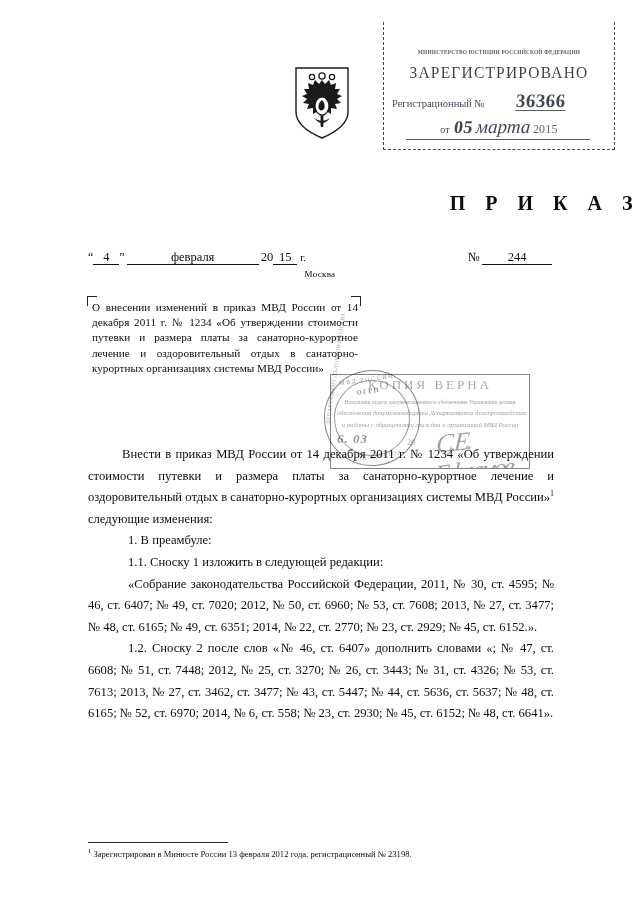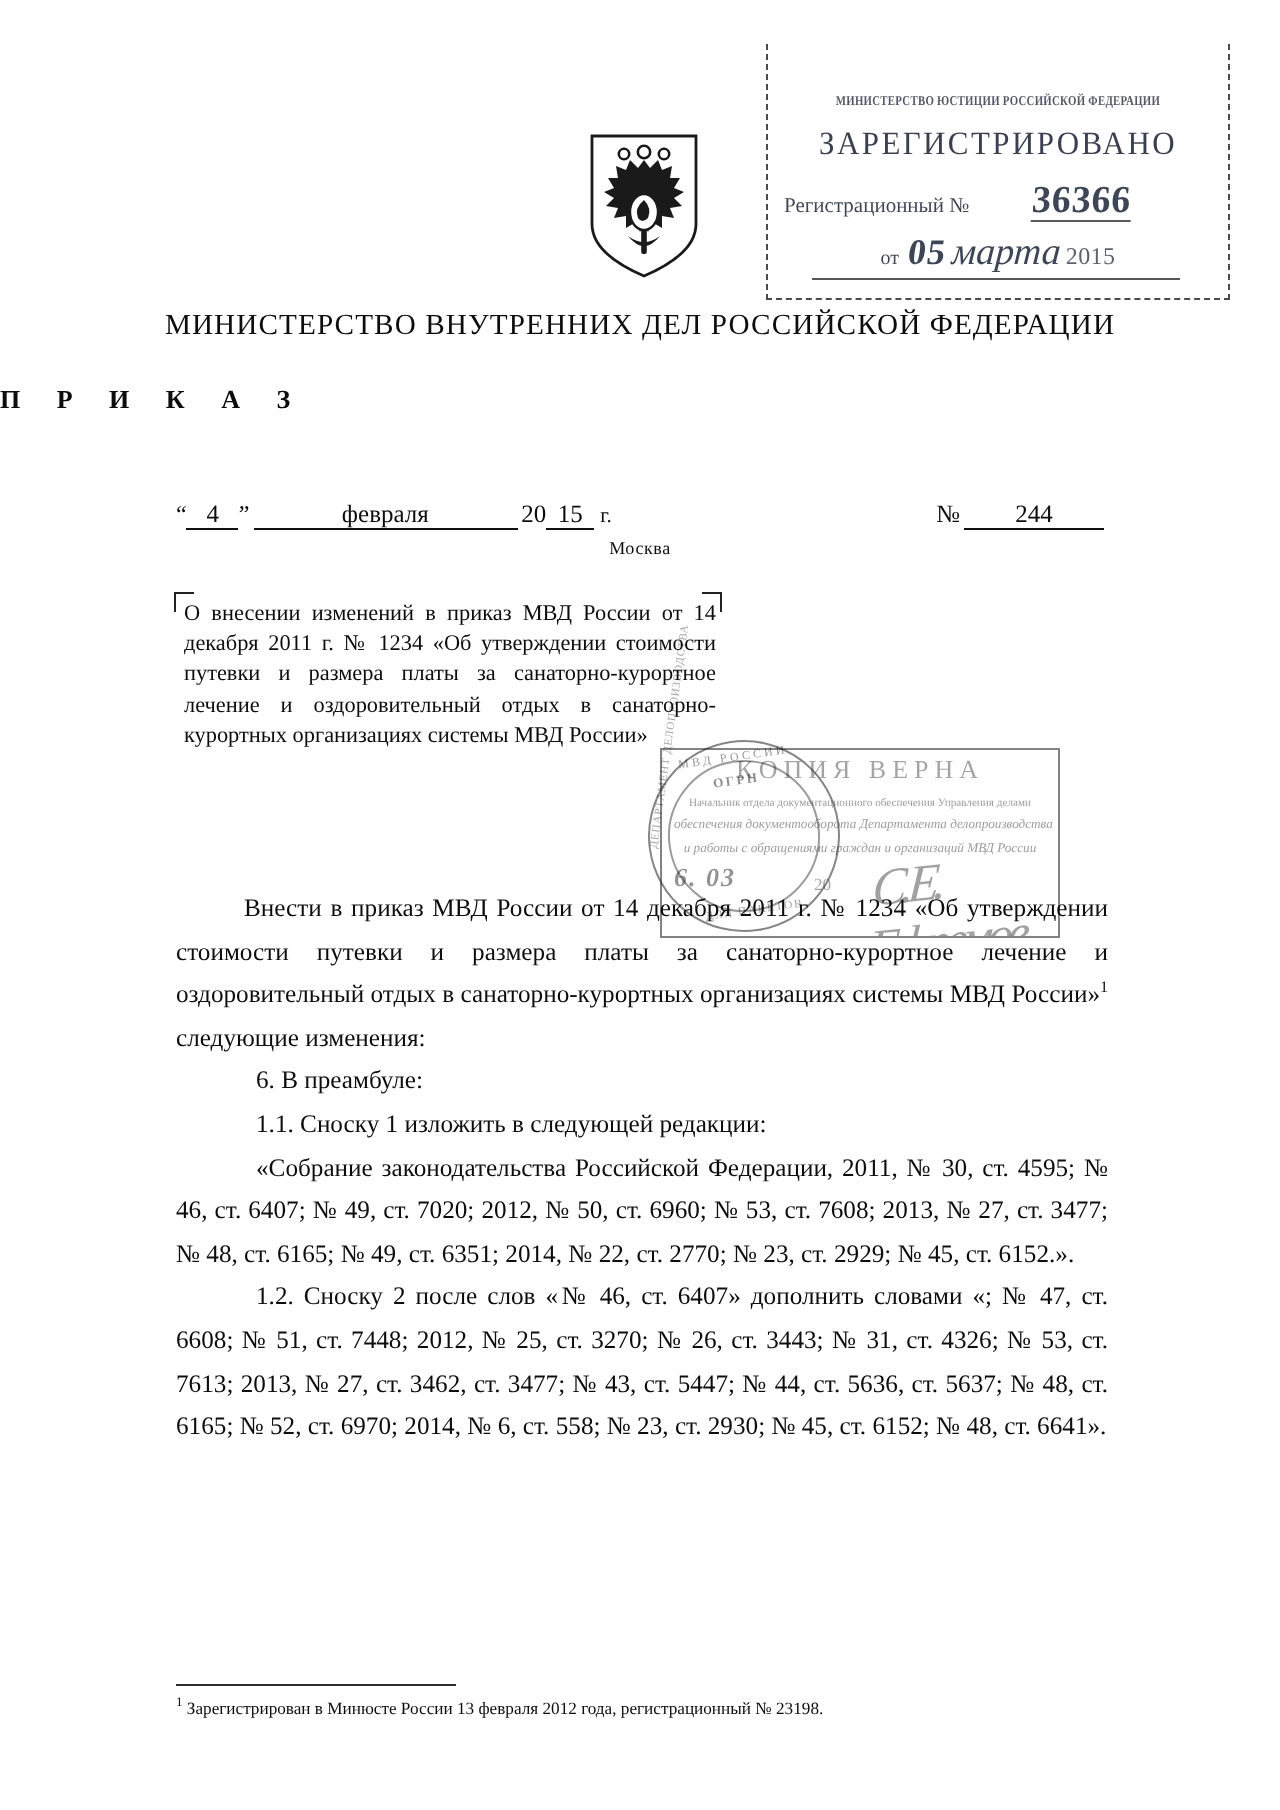--- a/index.html
+++ b/index.html
@@ -147,22 +147,22 @@
     font-size: 14.6px;
     letter-spacing: 0.55px;
     white-space: nowrap;
     font-family: "Liberation Serif", serif;
   }
   .prikaz {
     position: absolute;
     left: 0;
     right: 0;
     top: 192px;
-    text-align: left;
-    font-size: 13px;
+    text-align: right;
+    font-size: 20px;
     font-weight: bold;
     letter-spacing: 7.5px;
     font-family: "Liberation Serif", serif;
   }
 
   
   .date-line {
     position: absolute;
     left: 88px;
     top: 250px;
@@ -421,21 +421,20 @@
       <div class="reg-date-row">
         <span class="reg-ot">от</span>
         <span class="reg-day">05</span>
         <span class="reg-month">марта</span>
         <span class="reg-year">2015</span>
       </div>
       <div class="reg-underline"></div>
     </div>
   </div>
 
-  <div class="ministry-title">МИНИСТЕРСТВО ВНУТРЕННИХ ДЕЛ РОССИЙСКОЙ ФЕДЕРАЦИИ</div>
   <div class="prikaz">П Р И К А З</div>
 
   <div class="date-line">
     <span class="q">“</span>
     <span class="ul day-ul">4</span>
     <span class="q">”</span>
     <span class="ul month-ul">февраля</span>
     <span class="yr-pre">20</span>
     <span class="ul yr-ul">15</span>
     <span class="g-mark">г.</span>
@@ -464,21 +463,21 @@
 
   <div class="seal-round">
     <div class="seal-txt-top">МВД РОССИИ</div>
     <div class="seal-txt-mid">ОГРН</div>
     <div class="seal-txt-left">ДЕПАРТАМЕНТ ДЕЛОПРОИЗВОДСТВА</div>
     <div class="seal-txt-bot">ДЛЯ ПАКЕТОВ</div>
   </div>
 
   <div class="body-block">
     <p class="p ind"><span>Внести в приказ МВД России от 14 декабря 2011 г. № 1234 «Об утверждении стоимости путевки и размера платы за санаторно-курортное лечение и оздоровительный отдых в санаторно-курортных организациях системы МВД России»</span><span class="sup">1</span><span> следующие изменения:</span></p>
-    <p class="p ind-s">6. В преамбуле:</p>
+    <p class="p ind-s">1. В преамбуле:</p>
     <p class="p ind-s">1.1. Сноску 1 изложить в следующей редакции:</p>
     <p class="p ind-s">«Собрание законодательства Российской Федерации, 2011, № 30, ст. 4595; № 46, ст. 6407; № 49, ст. 7020; 2012, № 50, ст. 6960; № 53, ст. 7608; 2013, № 27, ст. 3477; № 48, ст. 6165; № 49, ст. 6351; 2014, № 22, ст. 2770; № 23, ст. 2929; № 45, ст. 6152.».</p>
     <p class="p ind-s">1.2. Сноску 2 после слов «№ 46, ст. 6407» дополнить словами «; № 47, ст. 6608; № 51, ст. 7448; 2012, № 25, ст. 3270; № 26, ст. 3443; № 31, ст. 4326; № 53, ст. 7613; 2013, № 27, ст. 3462, ст. 3477; № 43, ст. 5447; № 44, ст. 5636, ст. 5637; № 48, ст. 6165; № 52, ст. 6970; 2014, № 6, ст. 558; № 23, ст. 2930; № 45, ст. 6152; № 48, ст. 6641».</p>
   </div>
 
   <div class="foot-rule"></div>
   <div class="footnote"><span class="sup">1</span> <span>Зарегистрирован в Минюсте России 13 февраля 2012 года, регистрационный № 23198.</span></div>
 
 </div>
 

